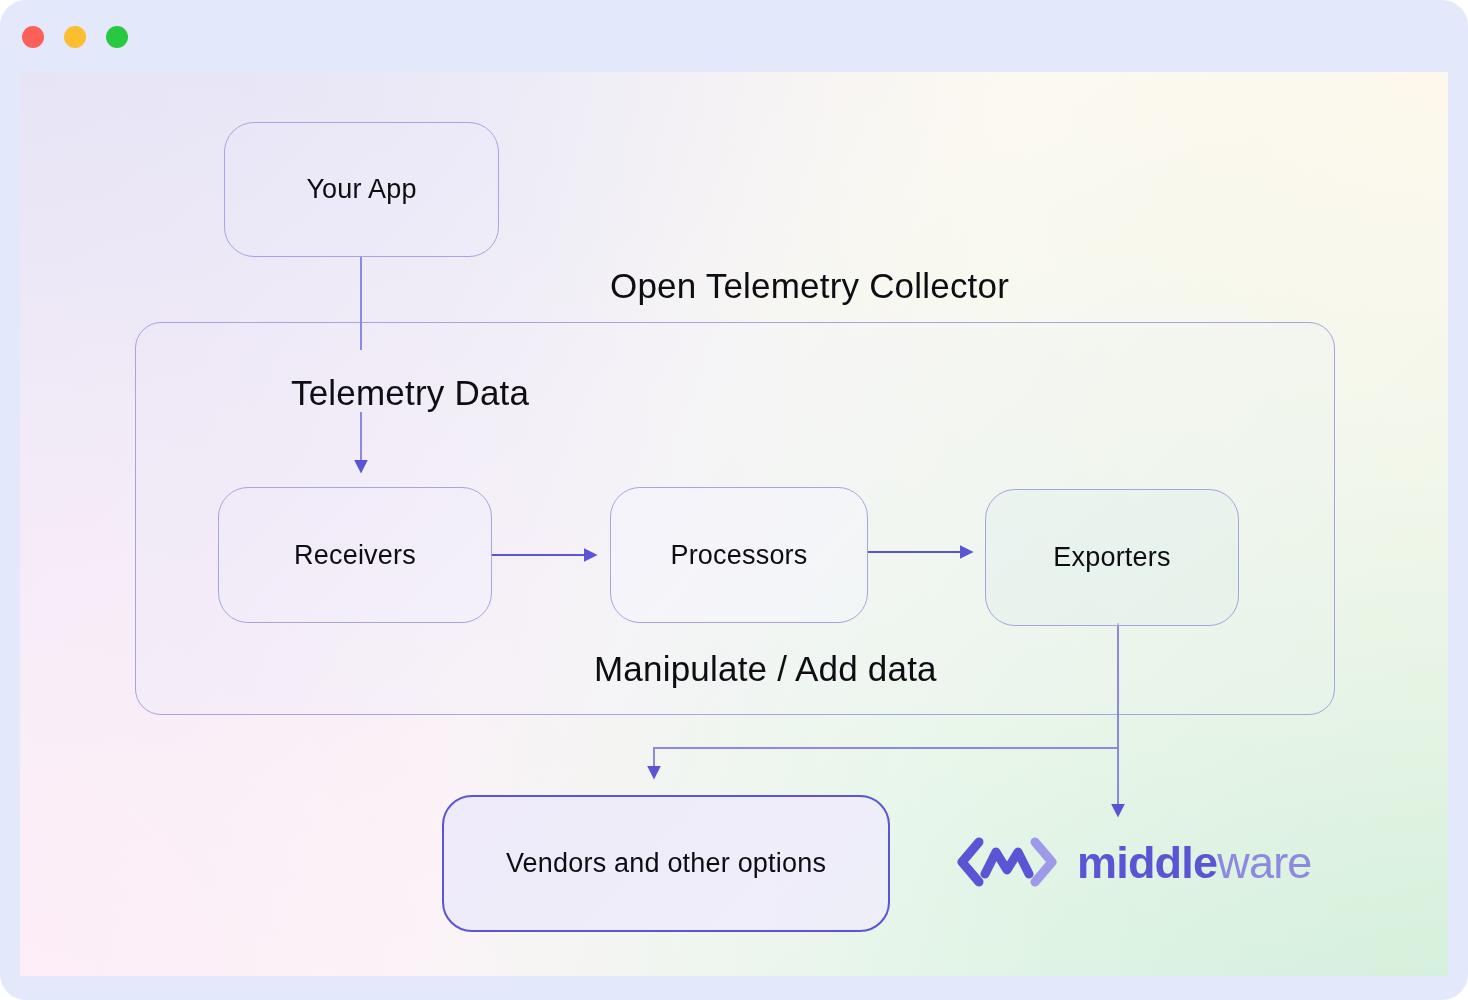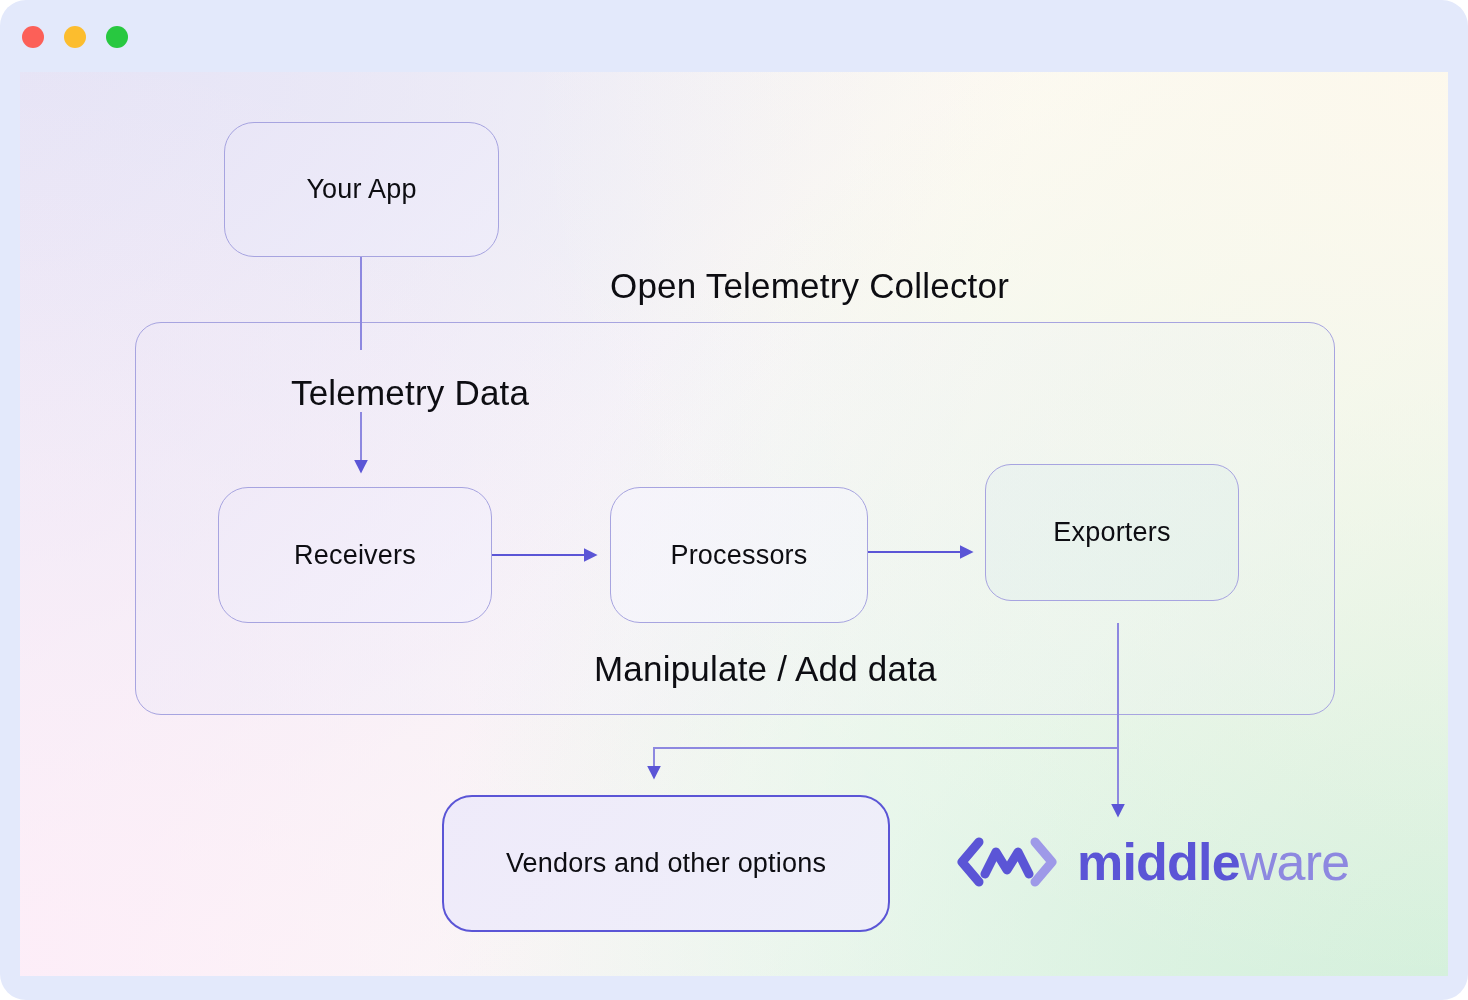--- a/index.html
+++ b/index.html
@@ -85,24 +85,23 @@
     background: linear-gradient(135deg, rgba(240,234,248,0.8), rgba(244,241,252,0.7));
   }
 
   #node-processors {
     left: 610px; top: 487px;
     width: 258px; height: 136px;
     background: linear-gradient(135deg, rgba(246,244,252,0.75), rgba(244,246,251,0.6));
   }
 
   #node-exporters {
-    left: 985px; top: 464px;
+    left: 985px; top: 489px;
     width: 254px; height: 137px;
     background: linear-gradient(135deg, rgba(230,240,239,0.55), rgba(226,240,234,0.55));
-    border-radius: 26px;
   }
 
   #node-vendors {
     left: 433px; top: 795px;
     width: 448px; height: 137px;
     border: 2.6px solid #5b55d6;
     background: linear-gradient(135deg, rgba(238,234,250,0.95), rgba(239,238,251,0.9));
     margin-left: 9px;
   }
 
@@ -141,21 +140,21 @@
 
   
   #middleware-logo {
     position: absolute;
     left: 955px; top: 836px;
     display: flex;
     align-items: center;
     gap: 18px;
   }
   #middleware-wordmark {
-    font-size: 52px;
+    font-size: 45px;
     letter-spacing: -0.8px;
     line-height: 1;
     white-space: nowrap;
   }
   .mw-strong { color: #5b55d6; font-weight: 700; }
   .mw-light  { color: #8d88e0; font-weight: 400; }
 </style>
 </head>
 <body>
 

